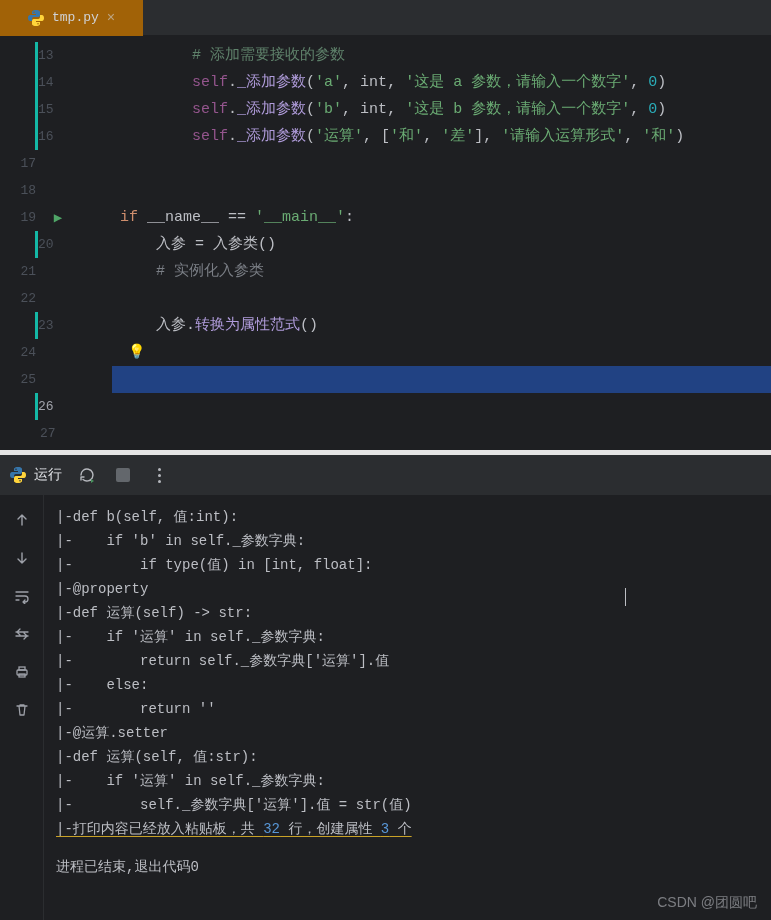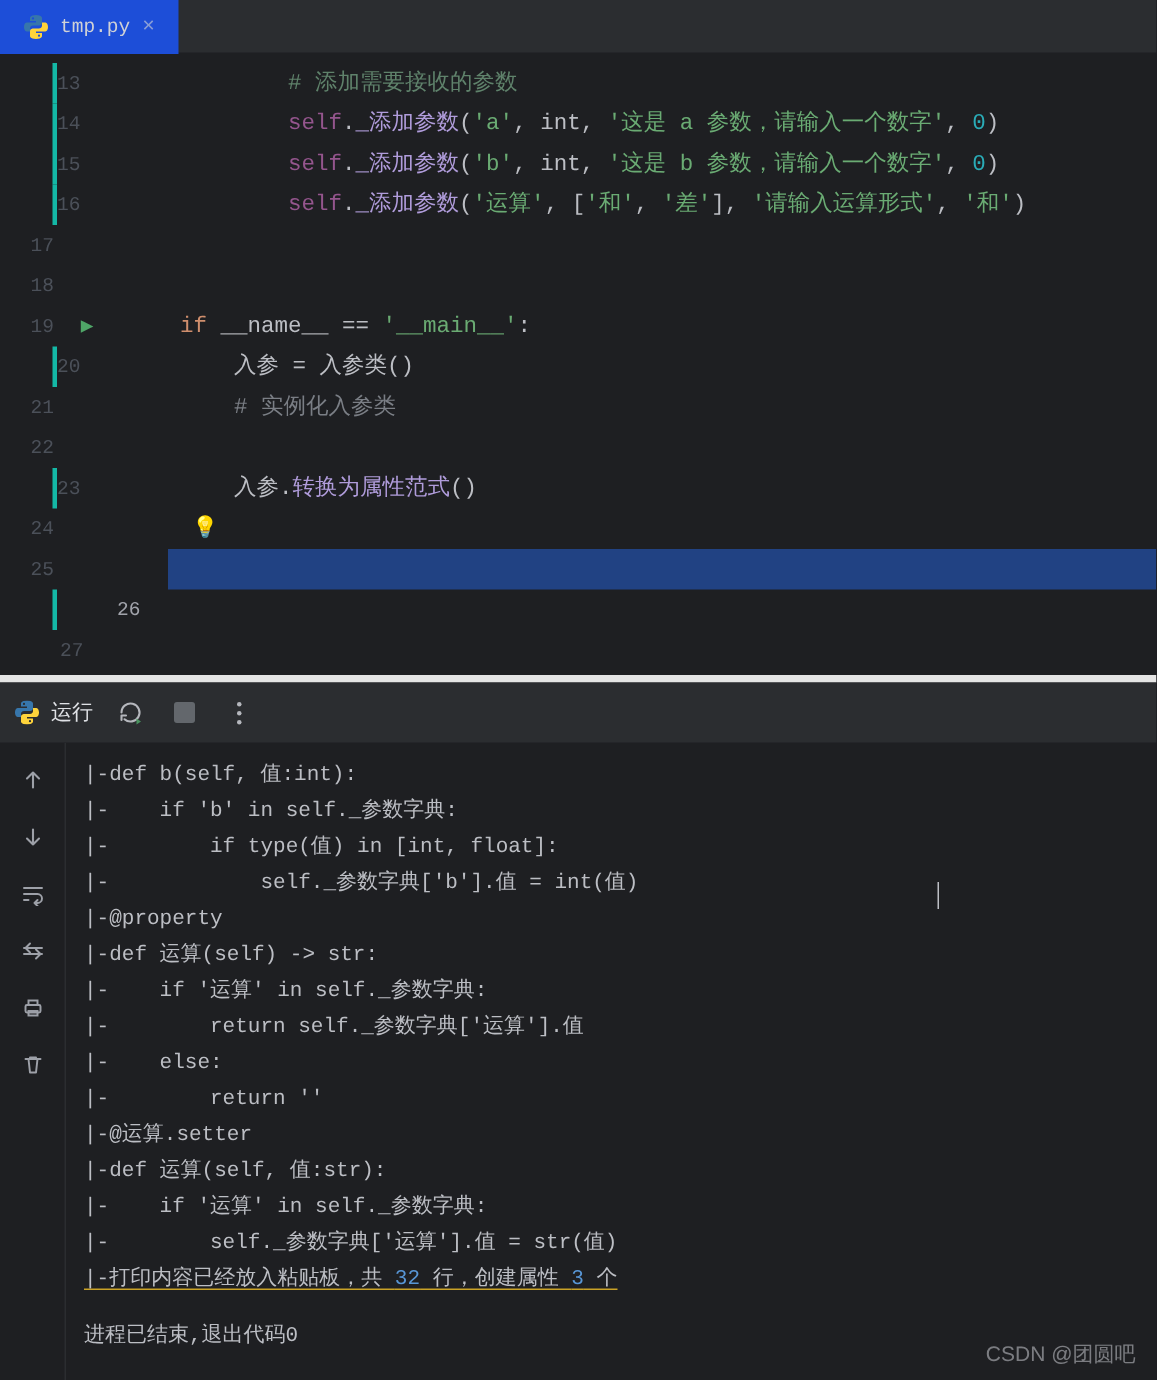--- a/index.html
+++ b/index.html
@@ -12,43 +12,43 @@
   display:flex; flex-direction:column;
 }
 
 .tabbar {
   height:36px; background:#2b2d30;
   border-bottom:1px solid #1e1f22;
   display:flex; align-items:center;
 }
 .tab {
   height:36px; display:flex; align-items:center;
-  padding:0 16px; gap:8px;
-  background:#1d4ed8;
+  padding:0 28px; gap:8px;
+  background:#a16207;
   color:#d0d2d6; font-size:13px;
 }
 .tab .close { opacity:.6; font-size:14px; }
 .py-icon {
   width:16px; height:16px; position:relative;
 }
 .py-icon svg { width:16px; height:16px; }
 
 .editor {
   flex:1 1 auto;
   display:flex;
   background:#1e1f22;
   overflow:hidden;
 }
 .gutter { width:44px; text-align:right; padding-top:6px; user-select:none; position:relative;}
 .gutter .ln {
   height:27px; line-height:27px; padding-right:8px;
   color:#4b5059; font-size:13px;
 }
 .gutter .ln.mod { border-left:3px solid #14b8a6; color:#4b5059;margin-left:35px;}
-.gutter .ln.cursor { color:#a1a3ab;padding-left:40px; }
+.gutter .ln.cursor { color:#a1a3ab; }
 .run-gutter { width:28px; padding-top:6px;}
 .run-gutter div { height:27px; display:flex; align-items:center; justify-content:center;}
 .run-tri { color:#4fa567; font-size:14px;}
 .code { flex:1; padding-top:6px; position:relative;margin-left:40px;}
 .code .line { height:27px; line-height:27px; white-space:pre; font-size:15px; padding-left:8px;}
 .code .line.truncated { color:#5f826b; }
 .code .line.current { background:#214283; }
 .lightbulb { color:#f2c55c; font-size:14px; padding-left:8px; display:inline-block;}
 
 .kw { color:#cf8e6d; }
@@ -230,21 +230,20 @@
       <div class="ic">
           <svg width="16" height="16" viewBox="0 0 16 16">
             <path d="M3 4h10M6 4V3h4v1M5 4l1 9h4l1-9" stroke="#9da0a8" stroke-width="1.3" fill="none" stroke-linecap="round" stroke-linejoin="round"></path>
           </svg>
         </div>
     </div>
     <div class="term" id="term">
         <div class="row">|-def b(self, 值:int):</div>
         <div class="row">|-    if 'b' in self._参数字典:</div>
         <div class="row">|-        if type(值) in [int, float]:</div>
-        <div class="row">|-            self._参数字典['b'].值 = int(值)</div>
         <div class="row">|-@property</div>
         <div class="row">|-def 运算(self) -&gt; str:</div>
         <div class="row">|-    if '运算' in self._参数字典:</div>
         <div class="row">|-        return self._参数字典['运算'].值</div>
         <div class="row">|-    else:</div>
         <div class="row">|-        return ''</div>
         <div class="row">|-@运算.setter</div>
         <div class="row">|-def 运算(self, 值:str):</div>
         <div class="row">|-    if '运算' in self._参数字典:</div>
         <div class="row">|-        self._参数字典['运算'].值 = str(值)</div>

